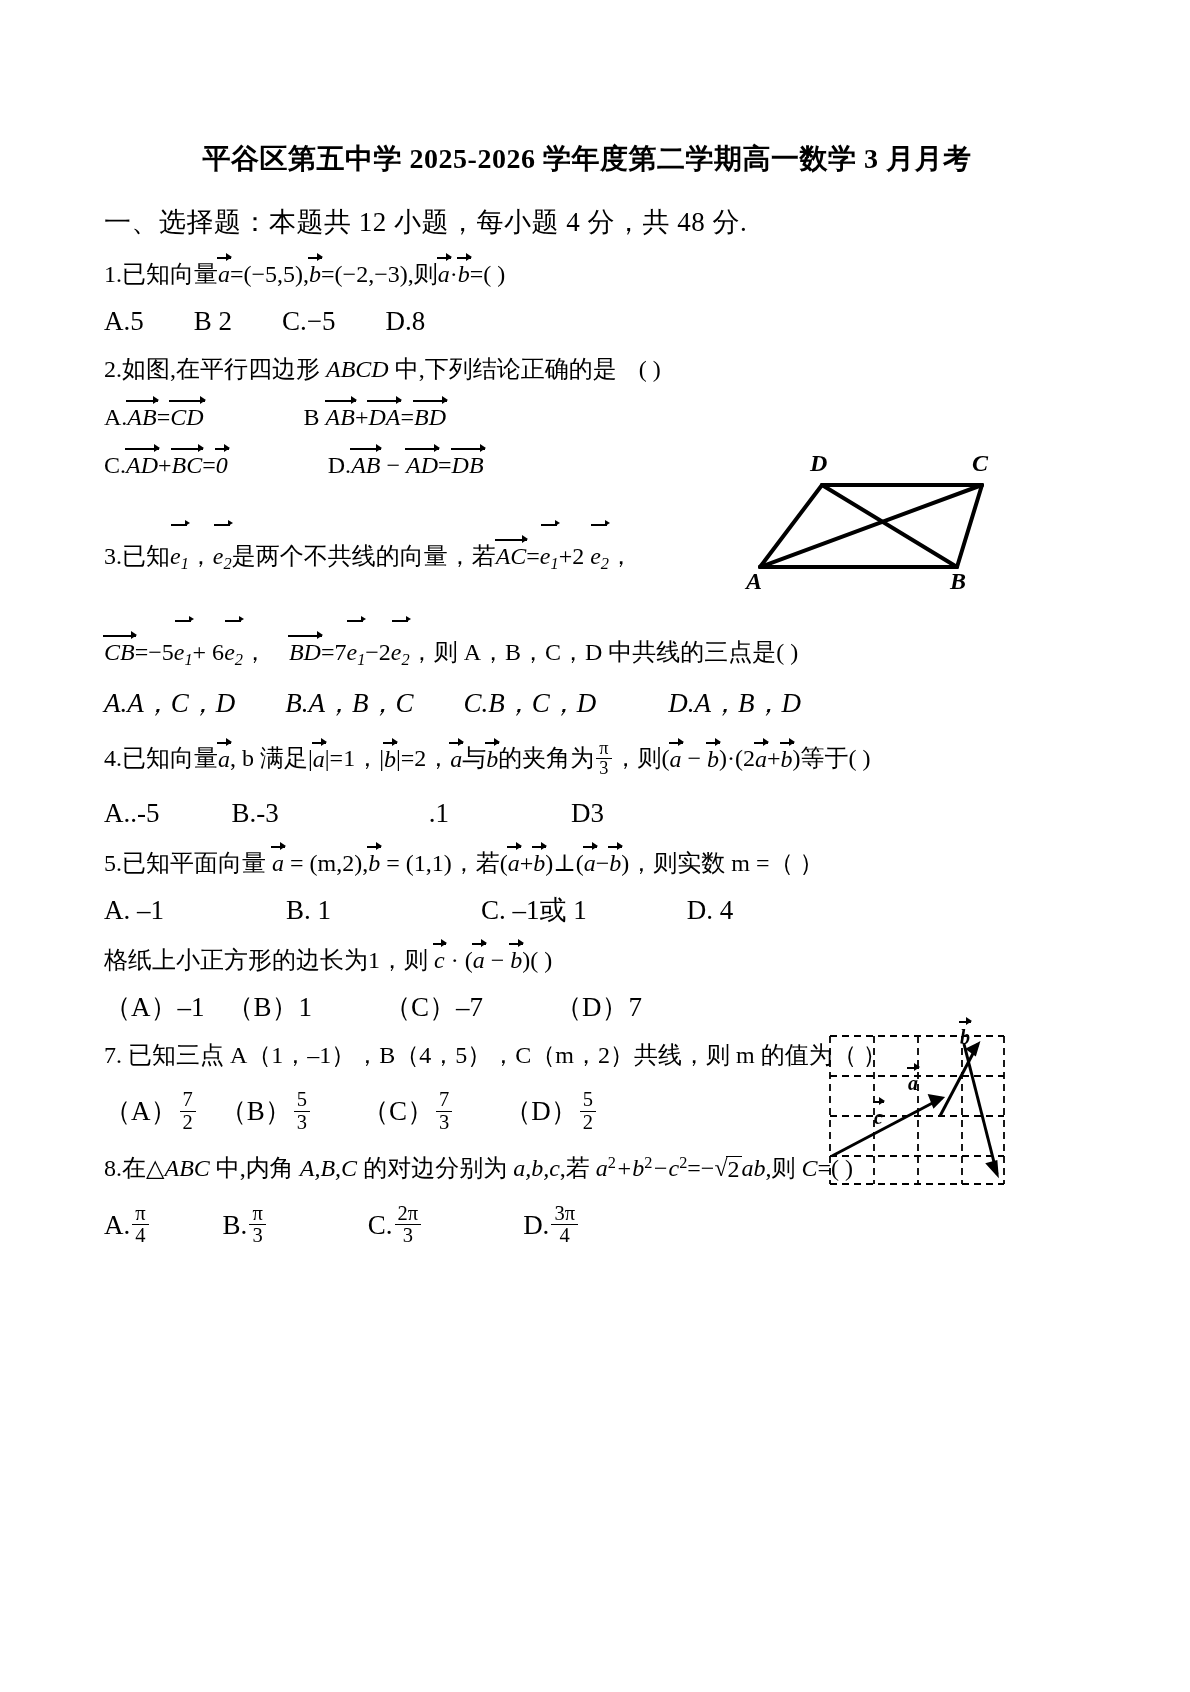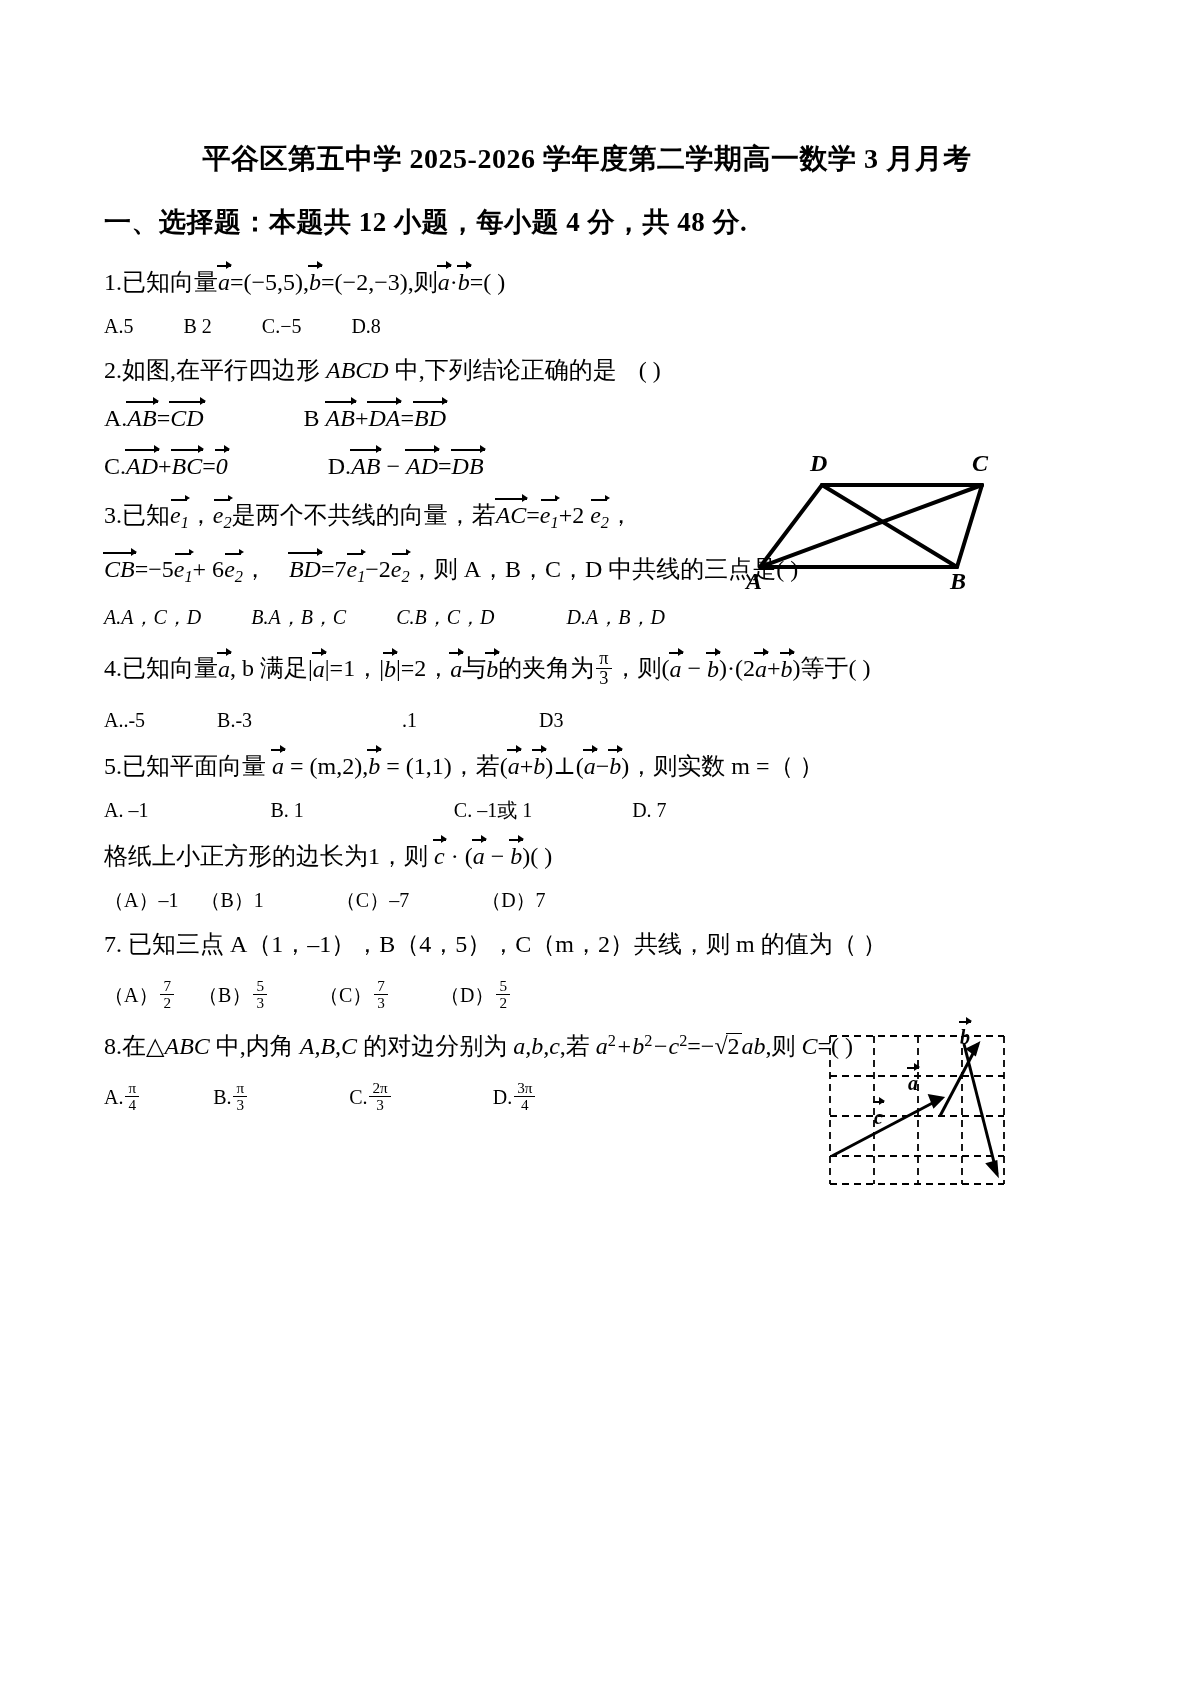--- a/index.html
+++ b/index.html
@@ -31,40 +31,40 @@
   .doc-title {
     font-weight: bold;
     font-size: 28px;
     letter-spacing: 0.5px;
     text-align: center;
     margin: 0 0 26px 36px;
     white-space: nowrap;
   }
 
   .section-head {
-    font-weight: bold;
+    font-weight: normal;
     font-size: 27px;
-    margin: 0 0 28px 0;
+    margin: 0 0 20px 0;
     letter-spacing: 0.5px;
   }
 
   .q {
     font-size: 24px;
     line-height: 1.0;
     margin-bottom: 22px;
     position: relative;
   }
   .qline {
     margin-bottom: 22px;
     white-space: nowrap;
   }
   .qline:last-child { margin-bottom: 8px; }
 
   .opts {
-    font-size: 20px;
+    font-size: 27px;
     white-space: nowrap;
   }
   .opt { display: inline-block; }
 
   
   .vec {
     position: relative;
     display: inline-block;
     font-style: italic;
     padding-top: 2px;
@@ -84,21 +84,22 @@
     right: -2px;
     top: -7px;
     border-left: 6px solid #000;
     border-top: 4px solid transparent;
     border-bottom: 4px solid transparent;
   }
   .vecs {
     position: relative;
     display: inline-block;
     font-style: italic;
-    padding-top: 3px;
+    padding-top: 19px;
+    margin-top: 26px;
   }
   .vecs::after {
     content: "";
     position: absolute;
     left: 1px;
     right: 2px;
     top: -1px;
     height: 2px;
     background: #000;
   }
@@ -222,21 +223,21 @@
       <div class="opts">
         <span class="opt">A..-5</span><span class="gap-m"></span><span class="gap-s"></span><span class="opt">B.-3</span><span class="gap-m"></span><span class="gap-m"></span><span class="gap-m"></span><span class="opt">.1</span><span class="gap-m"></span><span class="gap-m"></span><span class="gap-s"></span><span class="opt">D3</span>
       </div>
     </div>
 
     <div class="q">
       <div class="qline">
         <span>5.已知平面向量 </span><span class="vec">a</span><span> = (m,2),</span><span class="vec">b</span><span> = (1,1)，若(</span><span class="vec">a</span><span>+</span><span class="vec">b</span><span>)⊥(</span><span class="vec">a</span><span>−</span><span class="vec">b</span><span>)，则实数 m =（      ）</span>
       </div>
       <div class="opts">
-        <span class="opt">A.  –1</span><span class="gap-m"></span><span class="gap-m"></span><span class="gap-s"></span><span class="opt">B. 1</span><span class="gap-m"></span><span class="gap-m"></span><span class="gap-m"></span><span class="opt">C.  –1或 1</span><span class="gap-m"></span><span class="gap-m"></span><span class="opt">D. 7</span>
+        <span class="opt">A.  –1</span><span class="gap-m"></span><span class="gap-m"></span><span class="gap-s"></span><span class="opt">B. 1</span><span class="gap-m"></span><span class="gap-m"></span><span class="gap-m"></span><span class="opt">C.  –1或 1</span><span class="gap-m"></span><span class="gap-m"></span><span class="opt">D. 4</span>
       </div>
     </div>
 
     <div class="q">
       <div class="qline">
         <span>格纸上小正方形的边长为</span><span>1，则 </span><span class="vec">c</span><span> · (</span><span class="vec">a</span><span> − </span><span class="vec">b</span><span>)(    )</span>
       </div>
       <div class="opts">
         <span class="opt">（A）–1</span><span class="gap-s"></span><span class="opt">（B）1</span><span class="gap-m"></span><span class="gap-s"></span><span class="opt">（C）–7</span><span class="gap-m"></span><span class="gap-s"></span><span class="opt">（D）7</span>
       </div>

